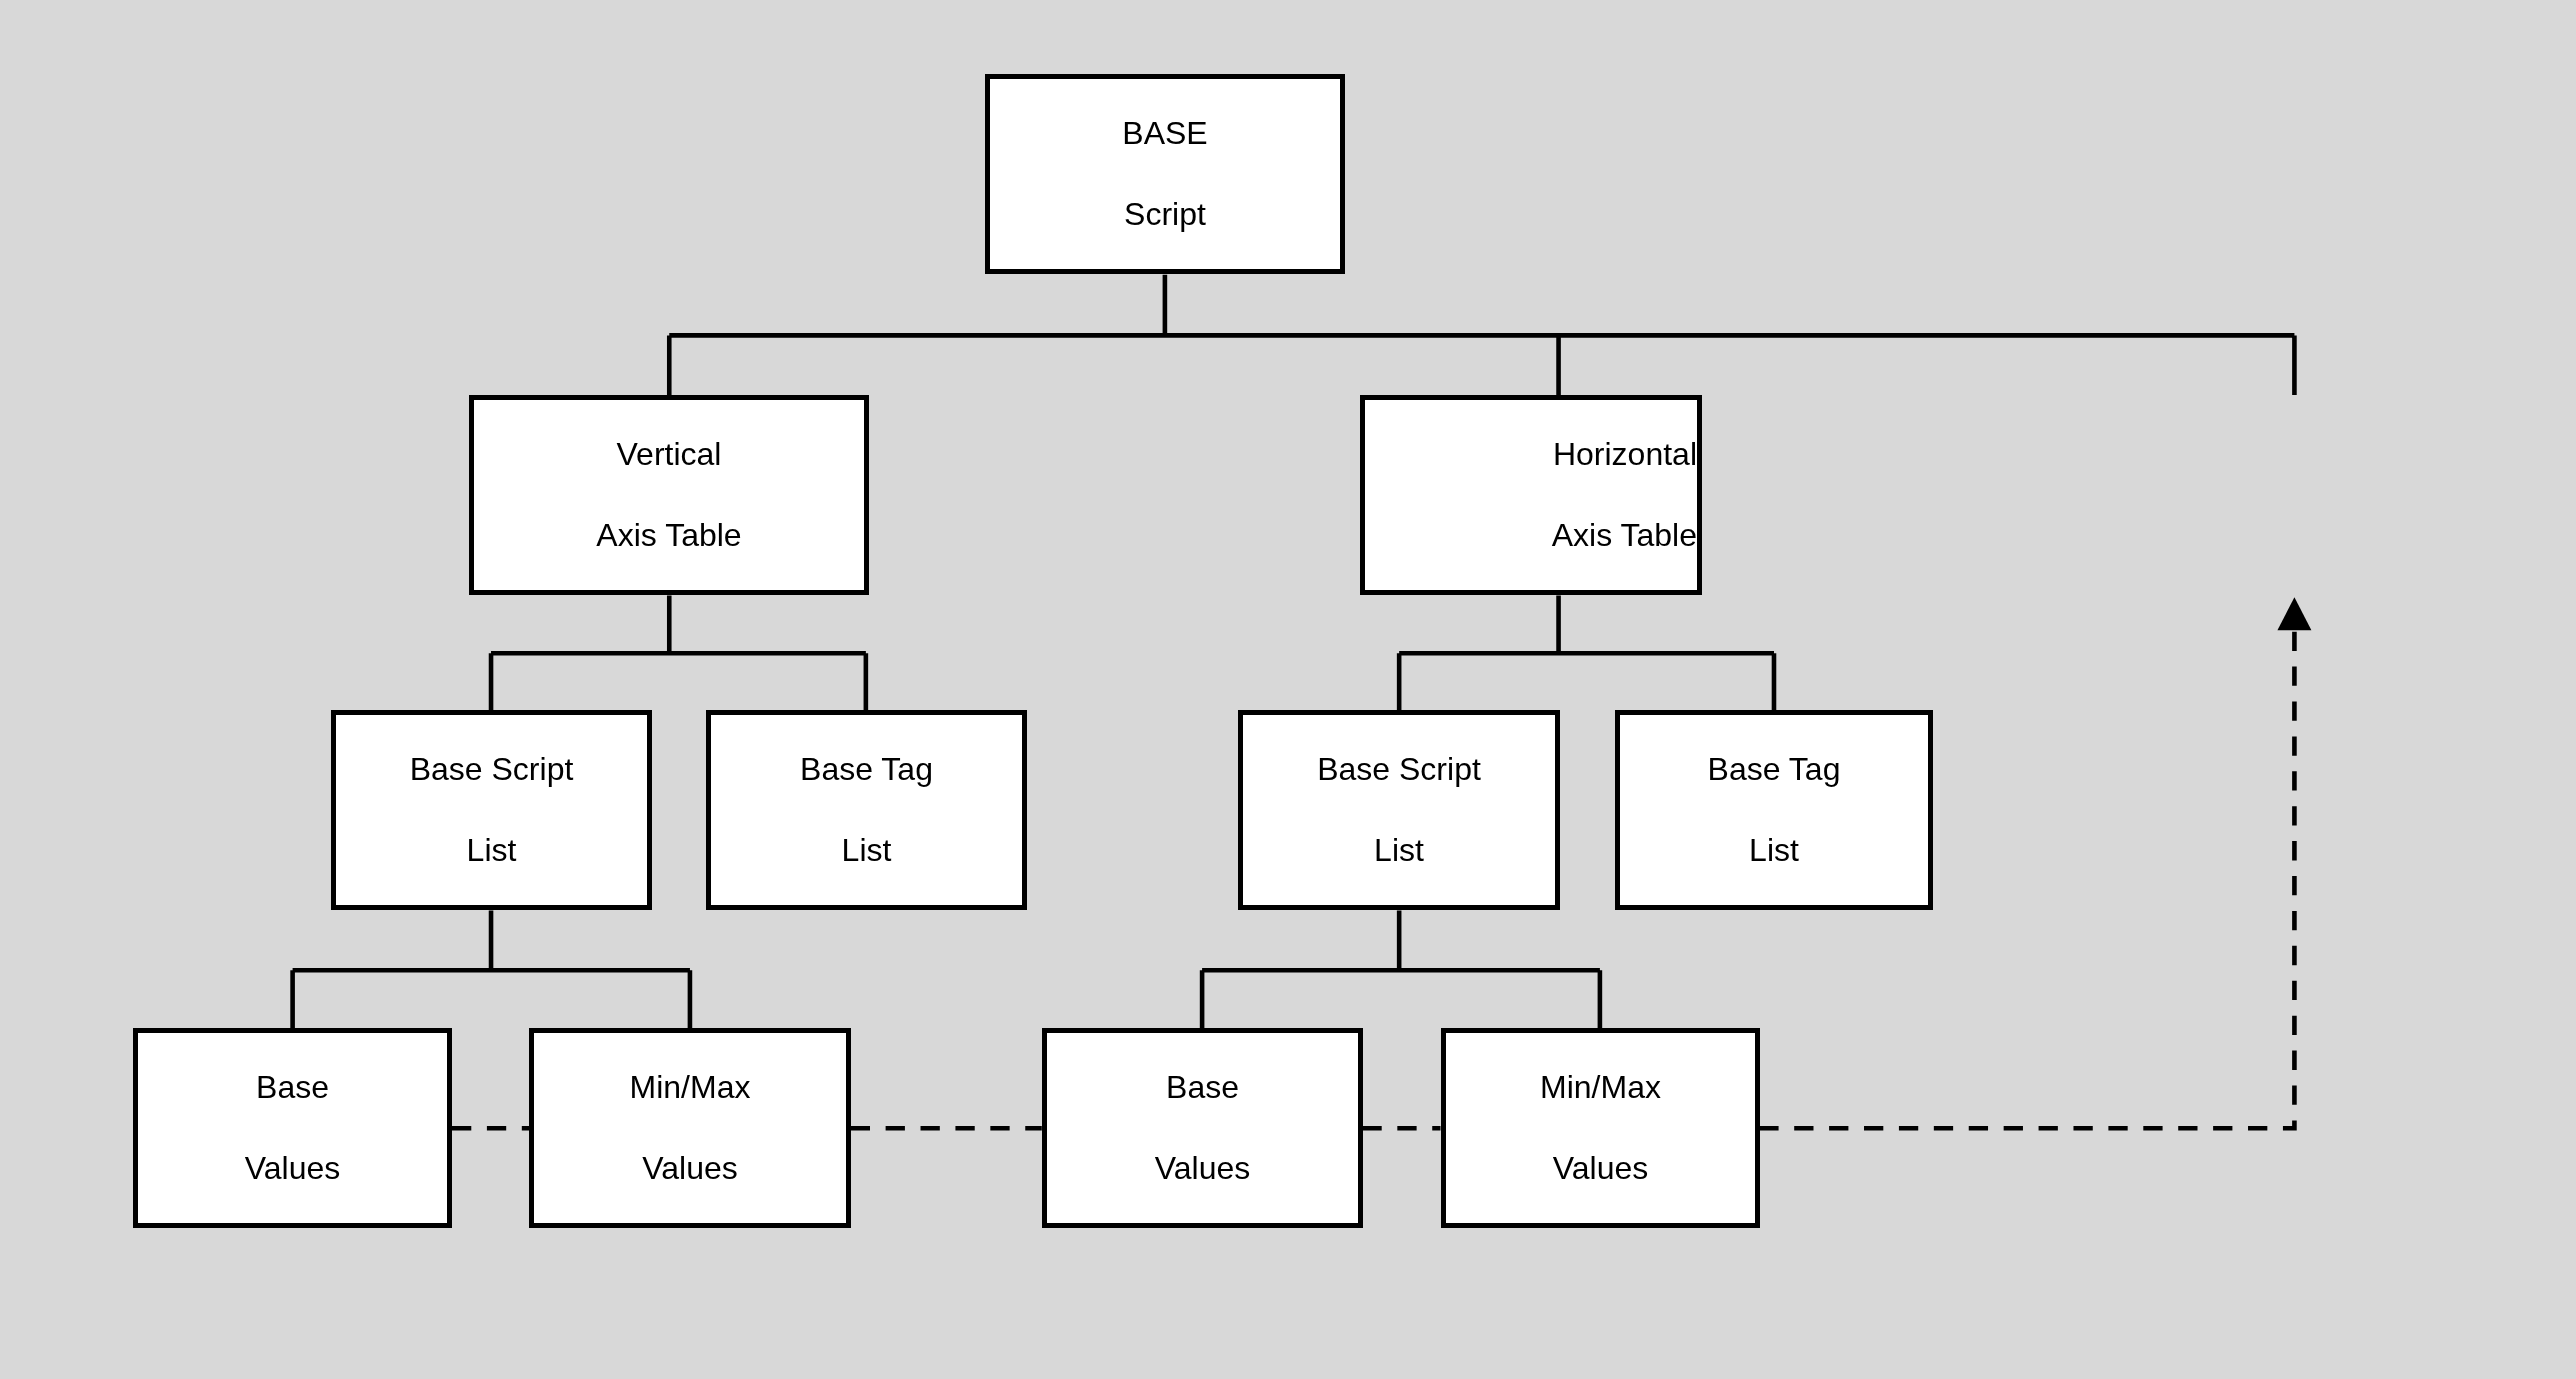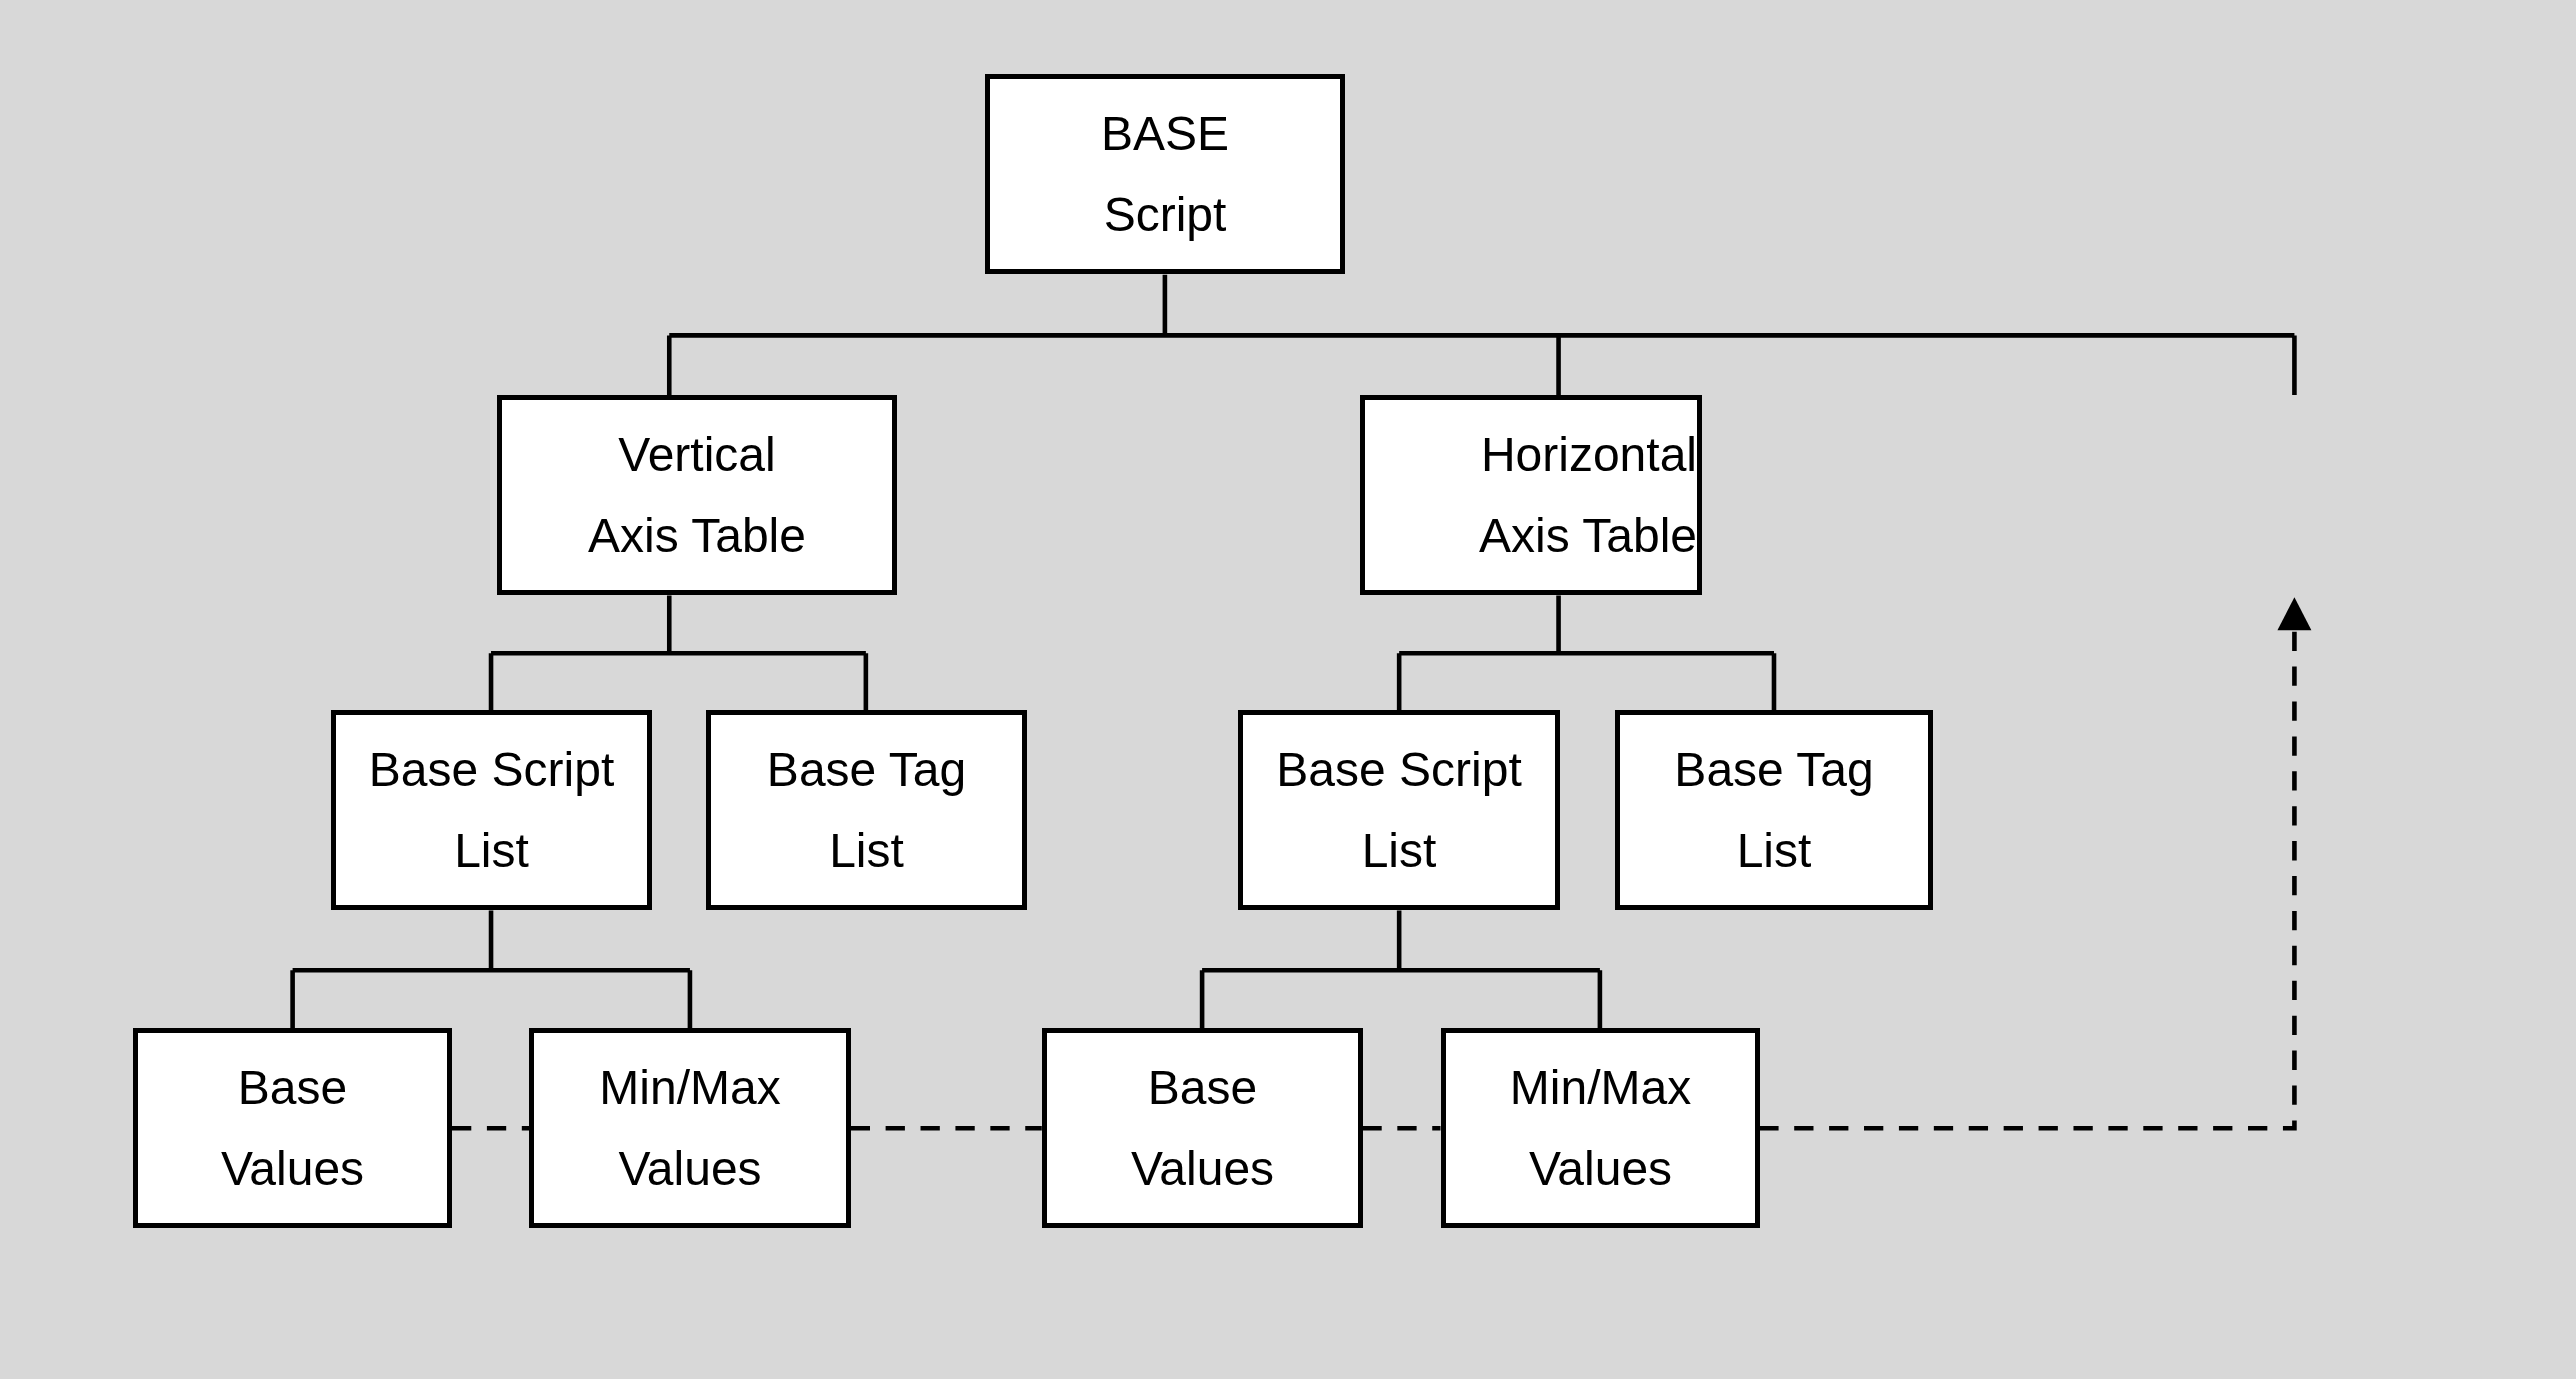--- a/index.html
+++ b/index.html
@@ -39,21 +39,21 @@
     height: 200px;
     box-sizing: border-box;
     background: var(--node-fill);
     border: 5.5px solid var(--line);
     display: flex;
     flex-direction: column;
     align-items: center;
     justify-content: center;
     text-align: center;
     color: var(--text);
-    font-size: 48px;
+    font-size: 32px;
     line-height: 81px;
     white-space: nowrap;
   }
 </style>
 </head>
 <body>
 
 <div class="canvas">
 
   <svg class="connectors" viewBox="0 0 2804 1502" xmlns="http://www.w3.org/2000/svg">
@@ -73,21 +73,21 @@
     <path class="dashed-edge" d="M1483 1228 H1568"></path>
     <path class="dashed-edge" d="M1915 1228 H2497.5 V684"></path>
     <polygon class="arrowhead" points="2497.5,650 2479,686 2516,686"></polygon>
   </svg>
 
   <div class="node" style="left:985px; top:74px; width:360px;">
     <span>BASE</span>
     <span>Script</span>
   </div>
 
-  <div class="node" style="left:469px; top:395px; width:400px;margin-left:28px;">
+  <div class="node" style="left:469px; top:395px; width:400px;">
     <span>Vertical</span>
     <span>Axis Table</span>
   </div>
   <div class="node" style="left:1360px; top:395px; width:342px;align-items:flex-end;">
     <span>Horizontal</span>
     <span>Axis Table</span>
   </div>
 
   <div class="node" style="left:331px; top:710px; width:321px;">
     <span>Base Script</span>

